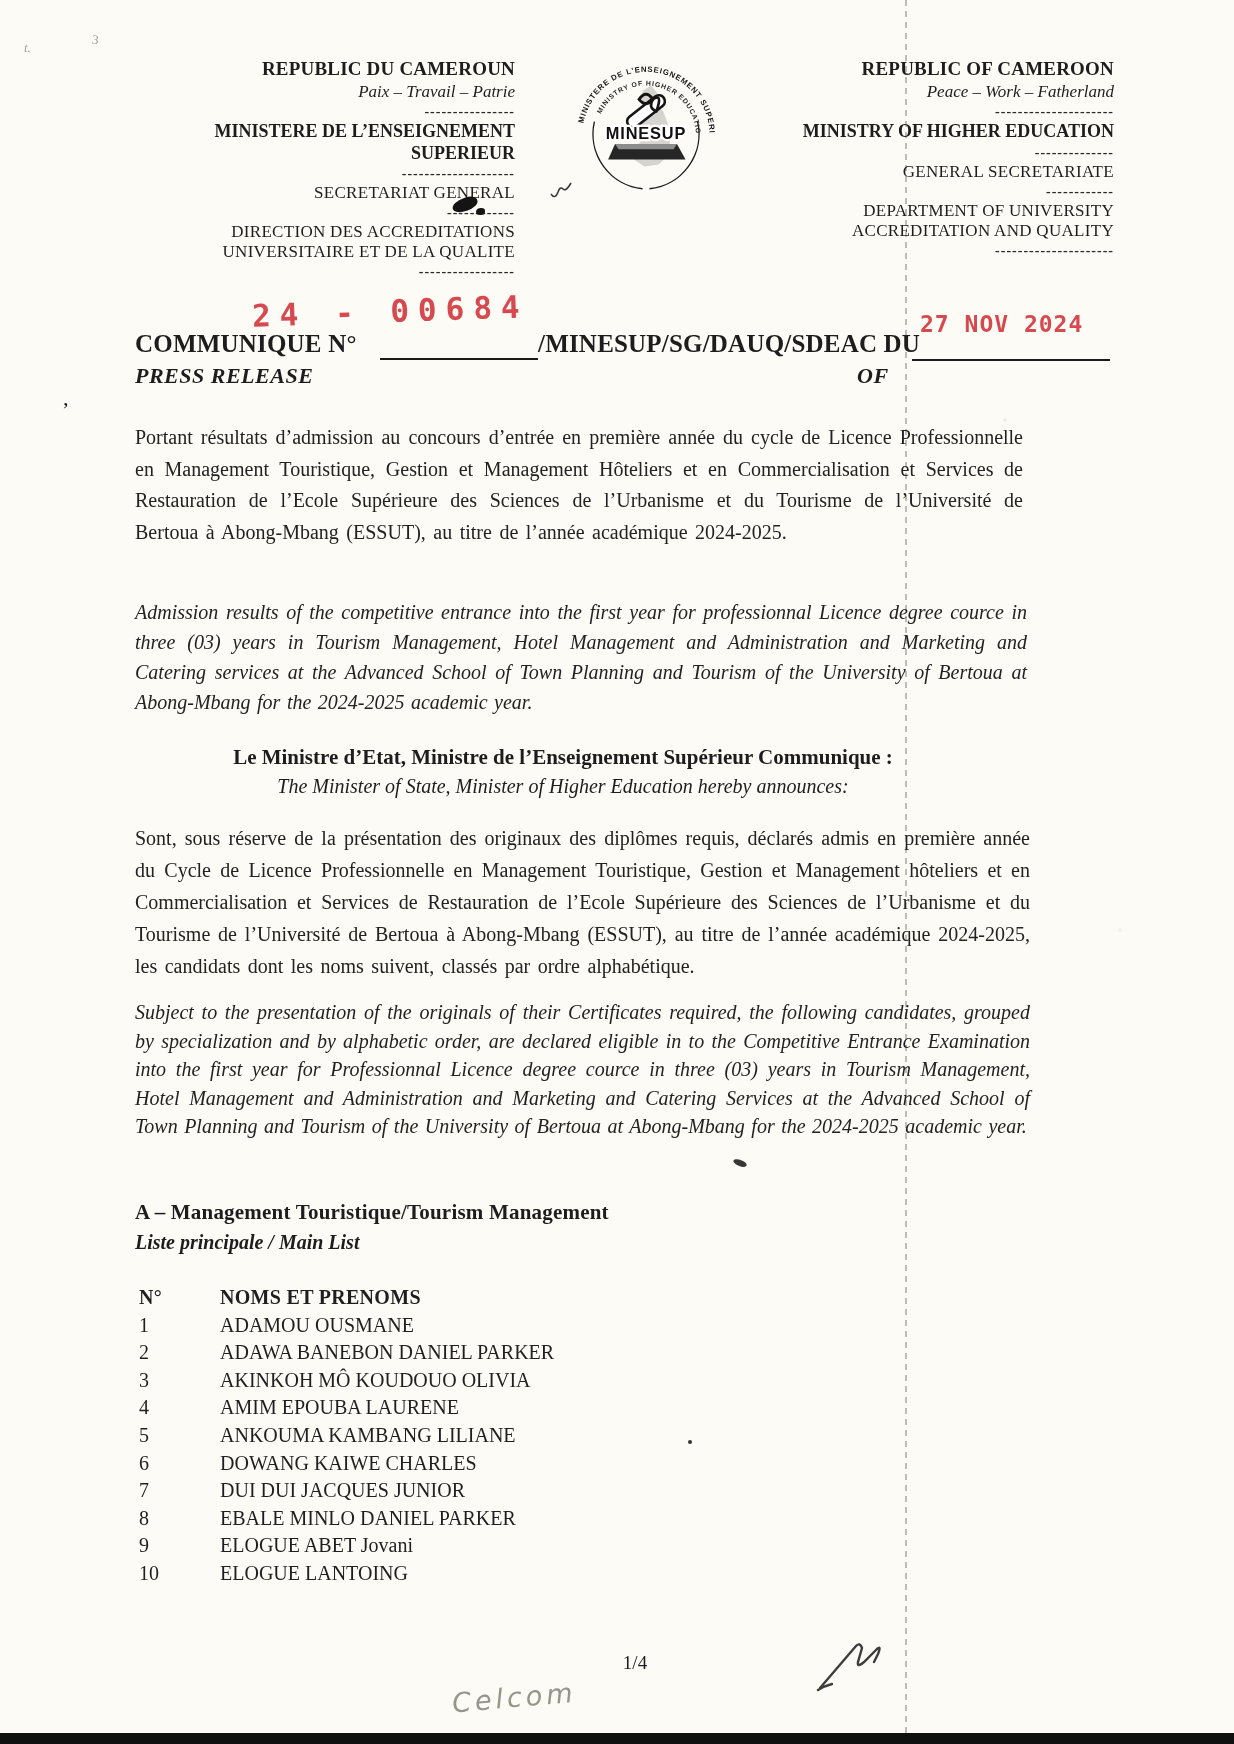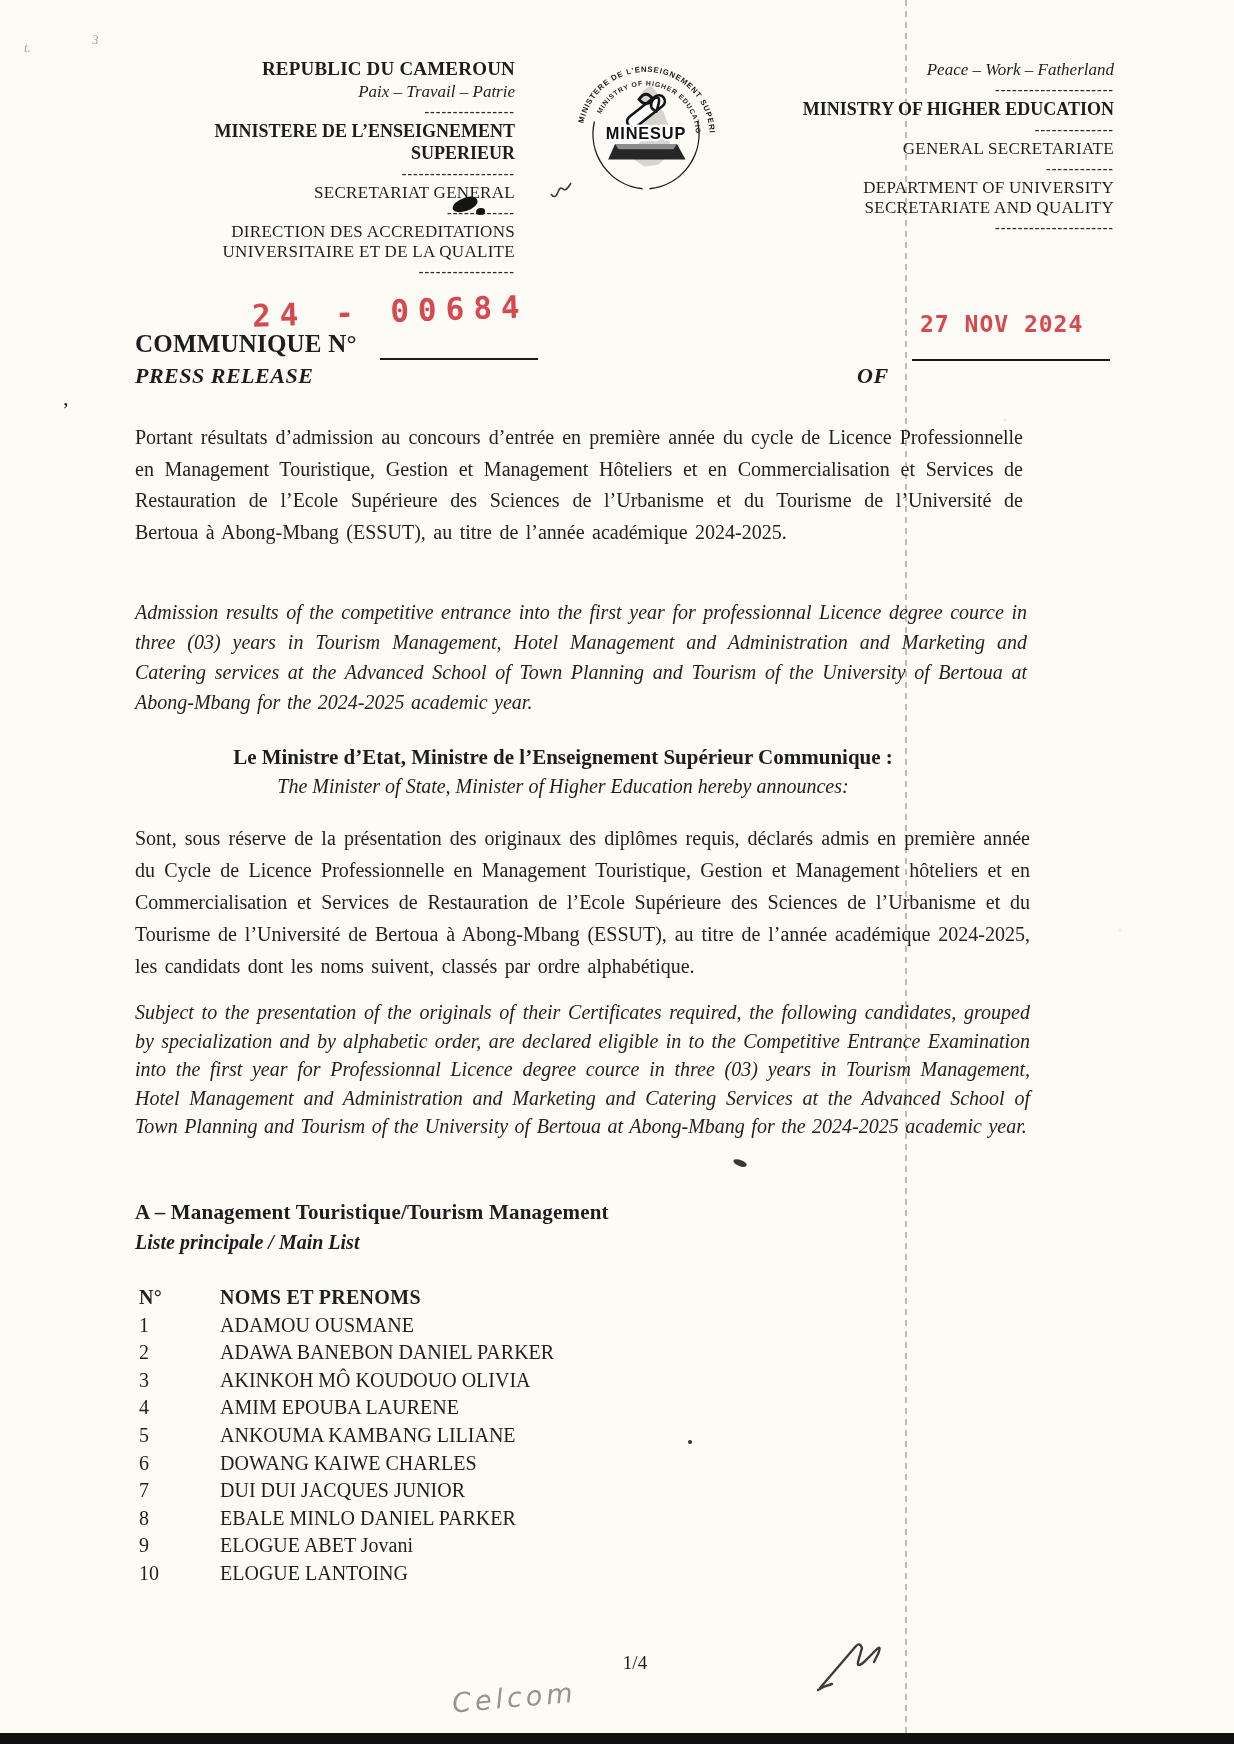--- a/index.html
+++ b/index.html
@@ -147,34 +147,36 @@
 
     <text x="100" y="108" text-anchor="middle" font-family="Liberation Sans, sans-serif" font-size="19" font-weight="bold" fill="#101010" style="paint-order:stroke;stroke:#ffffff;stroke-width:5px;" letter-spacing="1">MINESUP</text>
 
     <g>
       <polygon points="64,114 136,114 146,132 56,132" fill="#262626"></polygon>
       <polygon points="64,114 136,114 132,120 68,120" fill="#8d8d8d"></polygon>
     </g>
   </svg>
 
   <div class="abs hdr" style="left:722px;top:58px;width:392px;">
+    <div class="country">REPUBLIC OF CAMEROON</div>
     <div class="motto">Peace – Work – Fatherland</div>
     <div class="sep">---------------------</div>
     <div class="ministry">MINISTRY OF HIGHER EDUCATION</div>
     <div class="sep">--------------</div>
     <div class="plain">GENERAL SECRETARIATE</div>
     <div class="sep">------------</div>
     <div class="plain">DEPARTMENT OF UNIVERSITY</div>
-    <div class="plain">SECRETARIATE AND QUALITY</div>
+    <div class="plain">ACCREDITATION AND QUALITY</div>
     <div class="sep">---------------------</div>
   </div>
 
   <div class="abs ref-label" style="left:135px;top:330px;">COMMUNIQUE N°</div>
   <div class="abs ref-underline" style="left:380px;top:358px;width:158px;"></div>
   <div class="abs stamp" style="left:252px;top:293px;font-size:31px;letter-spacing:9px;transform:rotate(-2deg);color:#d6494f;">24 - 00684</div>
+  <div class="abs ref-label" style="left:538px;top:330px;">/MINESUP/SG/DAUQ/SDEAC DU</div>
   <div class="abs ref-underline" style="left:912px;top:359px;width:198px;"></div>
   <div class="abs stamp" style="left:920px;top:311px;font-size:23px;letter-spacing:1px;color:#d6494f;">27 NOV 2024</div>
   <div class="abs press" style="left:135px;top:363px;">PRESS RELEASE</div>
   <div class="abs press" style="left:845px;top:363px;margin-left:12px;">OF</div>
 
   <div class="abs para fr" style="left:135px;top:422px;width:888px;">Portant résultats d’admission au concours d’entrée en première année du cycle de Licence Professionnelle en Management Touristique, Gestion et Management Hôteliers et en Commercialisation et Services de Restauration de l’Ecole Supérieure des Sciences de l’Urbanisme et du Tourisme de l’Université de Bertoua à Abong-Mbang (ESSUT), au titre de l’année académique 2024-2025.</div>
 
   <div class="abs para en" style="left:135px;top:597px;width:892px;">Admission results of the competitive entrance into the first year for professionnal Licence degree cource in three (03) years in Tourism Management, Hotel Management and Administration and Marketing and Catering services at the Advanced School of Town Planning and Tourism of the University of Bertoua at Abong-Mbang for the 2024-2025 academic year.</div>
 
   <div class="abs announce" style="left:118px;top:742px;width:890px;">

